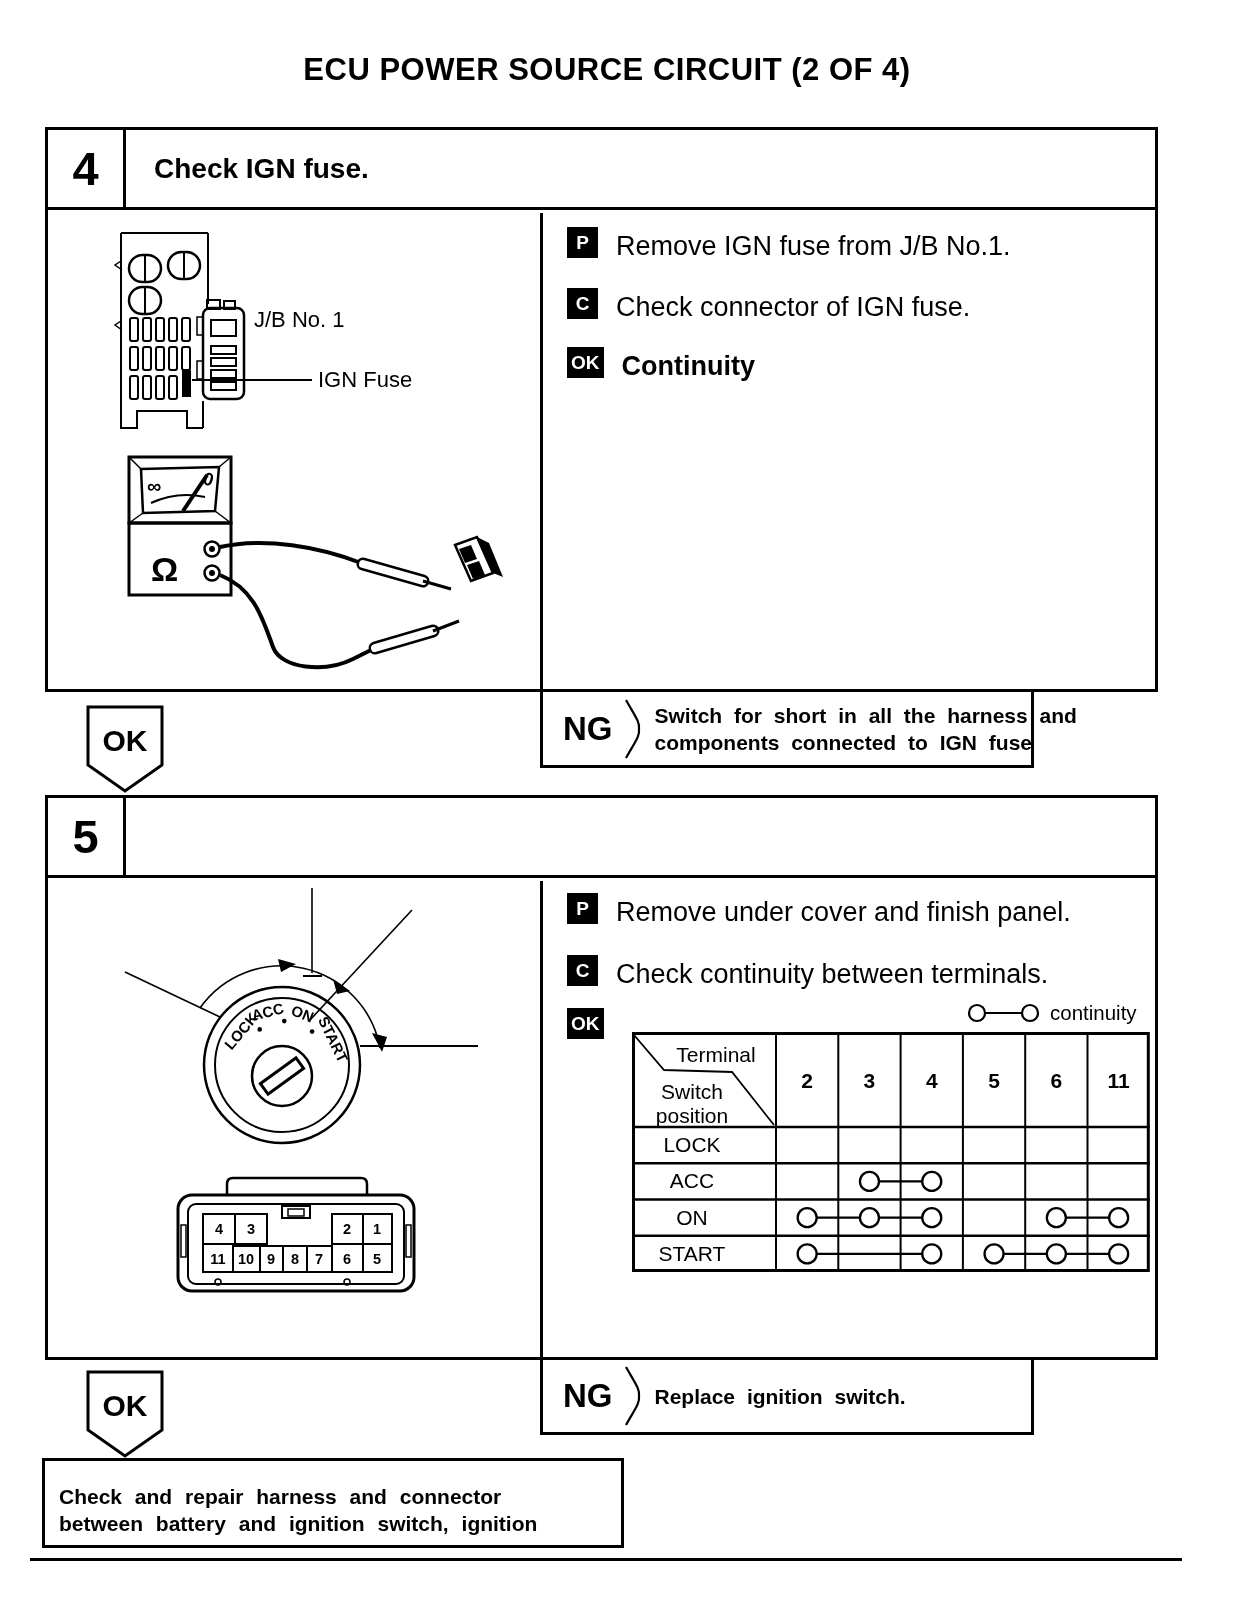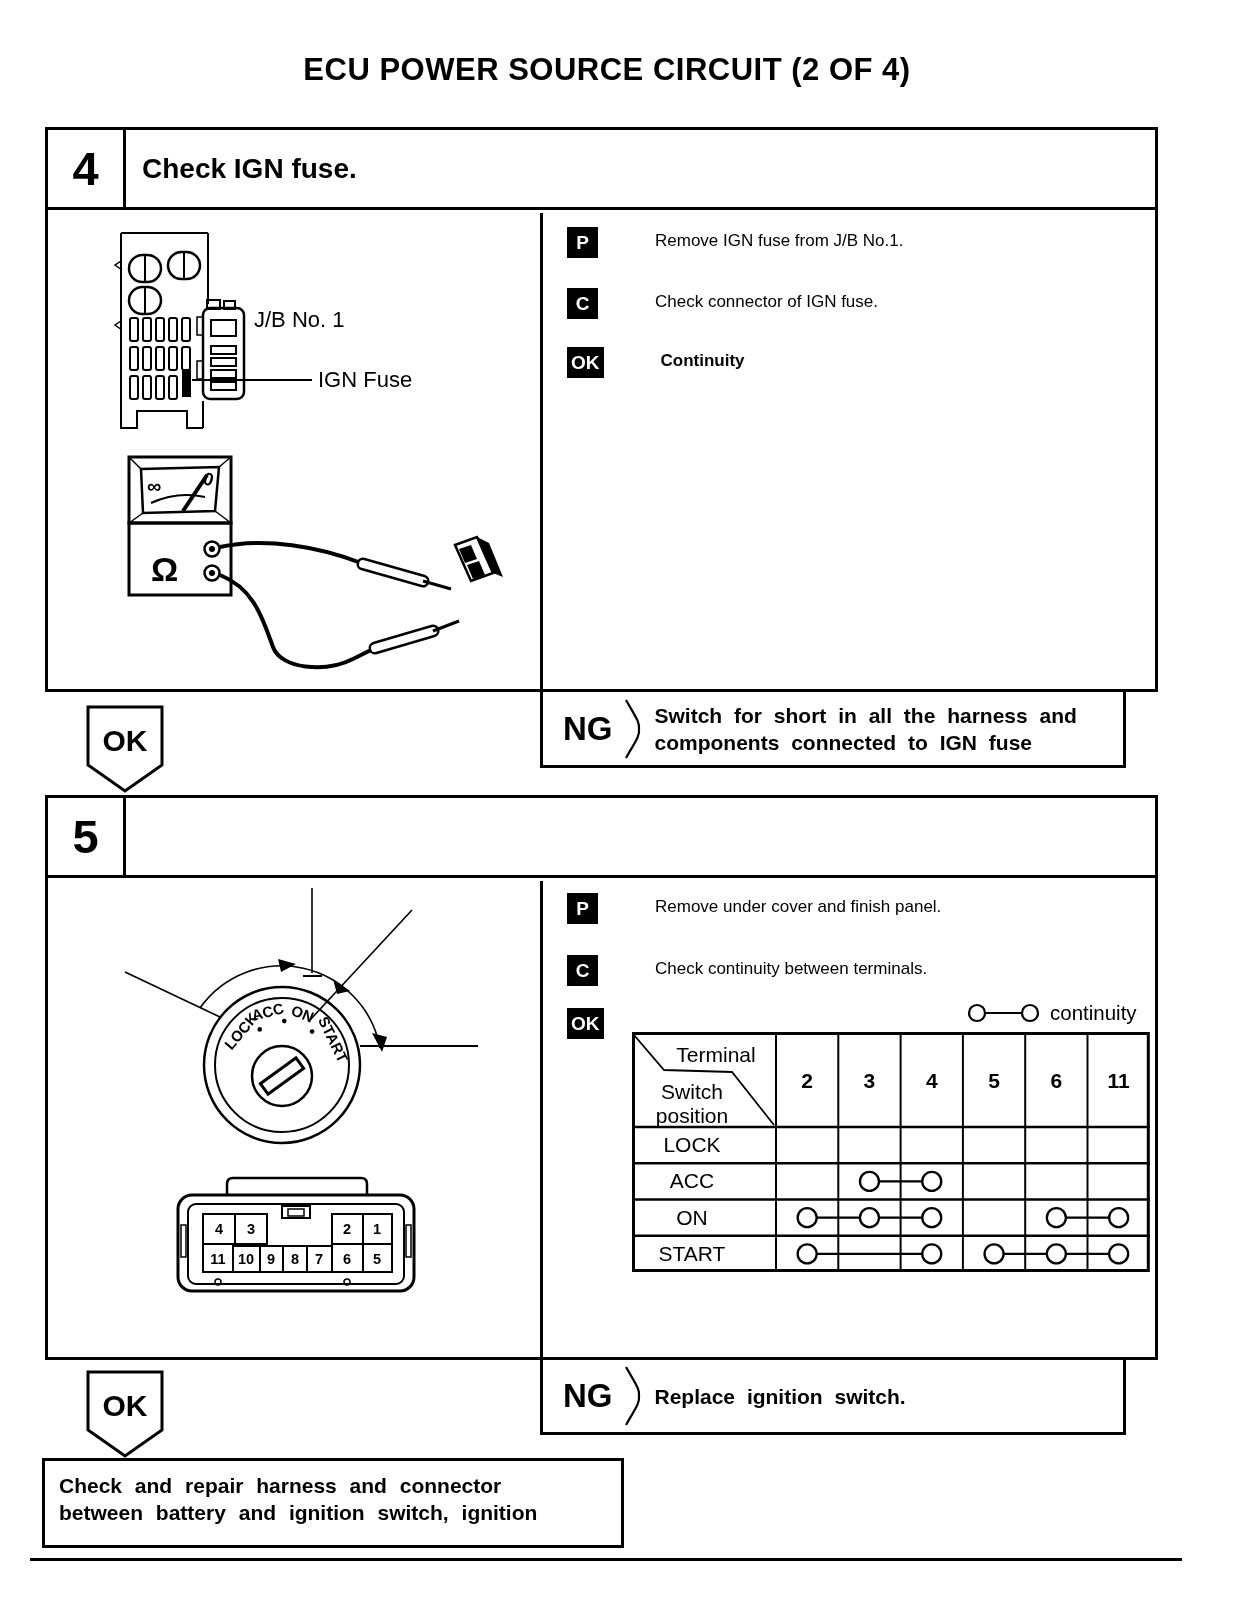--- a/index.html
+++ b/index.html
@@ -6,35 +6,35 @@
   html,body{background:#fff}
   body{font-family:"Liberation Sans",sans-serif;color:#000}
   .page{position:relative;width:1247px;height:1616px;background:#fff;overflow:hidden}
   .abs{position:absolute}
   .page-title{position:absolute;top:52px;left:0;width:1214px;text-align:center;
     font-size:31px;font-weight:bold;letter-spacing:.5px}
   .step-box{position:absolute;left:45px;width:1113px;height:565px;border:3px solid #000;background:transparent}
   .step-header{position:absolute;left:0;right:0;top:0;height:80px;border-bottom:3px solid #000;display:flex}
   .step-num{width:78px;border-right:3px solid #000;display:flex;align-items:center;justify-content:center;
     font-size:47px;font-weight:bold}
-  .step-title{flex:1;display:flex;align-items:center;padding-left:16px;font-size:28px;font-weight:bold}
+  .step-title{flex:1;display:flex;align-items:center;padding-left:28px;font-size:28px;font-weight:bold}
   .vdivider{position:absolute;top:83px;bottom:0;left:492px;width:2.5px;background:#000}
   .right-col{position:absolute;left:495px;top:83px;right:0;bottom:0}
   .action{position:absolute;left:24px;display:flex;align-items:flex-start}
   .badge{min-width:31px;height:31px;background:#000;color:#fff;display:flex;align-items:center;
     justify-content:center;font-size:19px;font-weight:bold;padding:0 4px}
-  .action-text{margin-left:57px;font-size:17px;padding-top:4px;white-space:nowrap}
+  .action-text{margin-left:18px;font-size:27px;padding-top:4px;white-space:nowrap}
   .action.bold .action-text{font-weight:bold}
-  .ng-box{position:absolute;left:540px;width:586px;border:3px solid #000;display:flex;align-items:center;background:#fff}
+  .ng-box{position:absolute;left:540px;width:494px;border:3px solid #000;display:flex;align-items:center;background:#fff}
   .ng-label{font-size:33px;font-weight:bold;margin-left:20px}
   .ng-chevron{margin:0 12px 0 10px;flex:0 0 auto}
   .ng-text{font-size:21px;font-weight:bold;line-height:27px;word-spacing:6px;white-space:nowrap}
   .pennant{position:absolute;width:78px;height:88px}
   .footer-box{position:absolute;left:42px;top:1458px;width:582px;height:90px;border:3.5px solid #000;
-    padding:11px 14px;background:#fff}
+    padding:22px 14px;background:#fff}
   .footer-line{font-size:21px;font-weight:bold;line-height:27px;word-spacing:7px;white-space:nowrap}
   .bottom-rule{position:absolute;left:30px;top:1558px;width:1152px;height:3px;background:#000}
   .legend{position:absolute;display:flex;align-items:center}
   .legend-text{font-size:20.5px;margin-left:9px}
   svg text{font-family:"Liberation Sans",sans-serif}
 </style>
 </head>
 <body>
 
 <div class="page">

